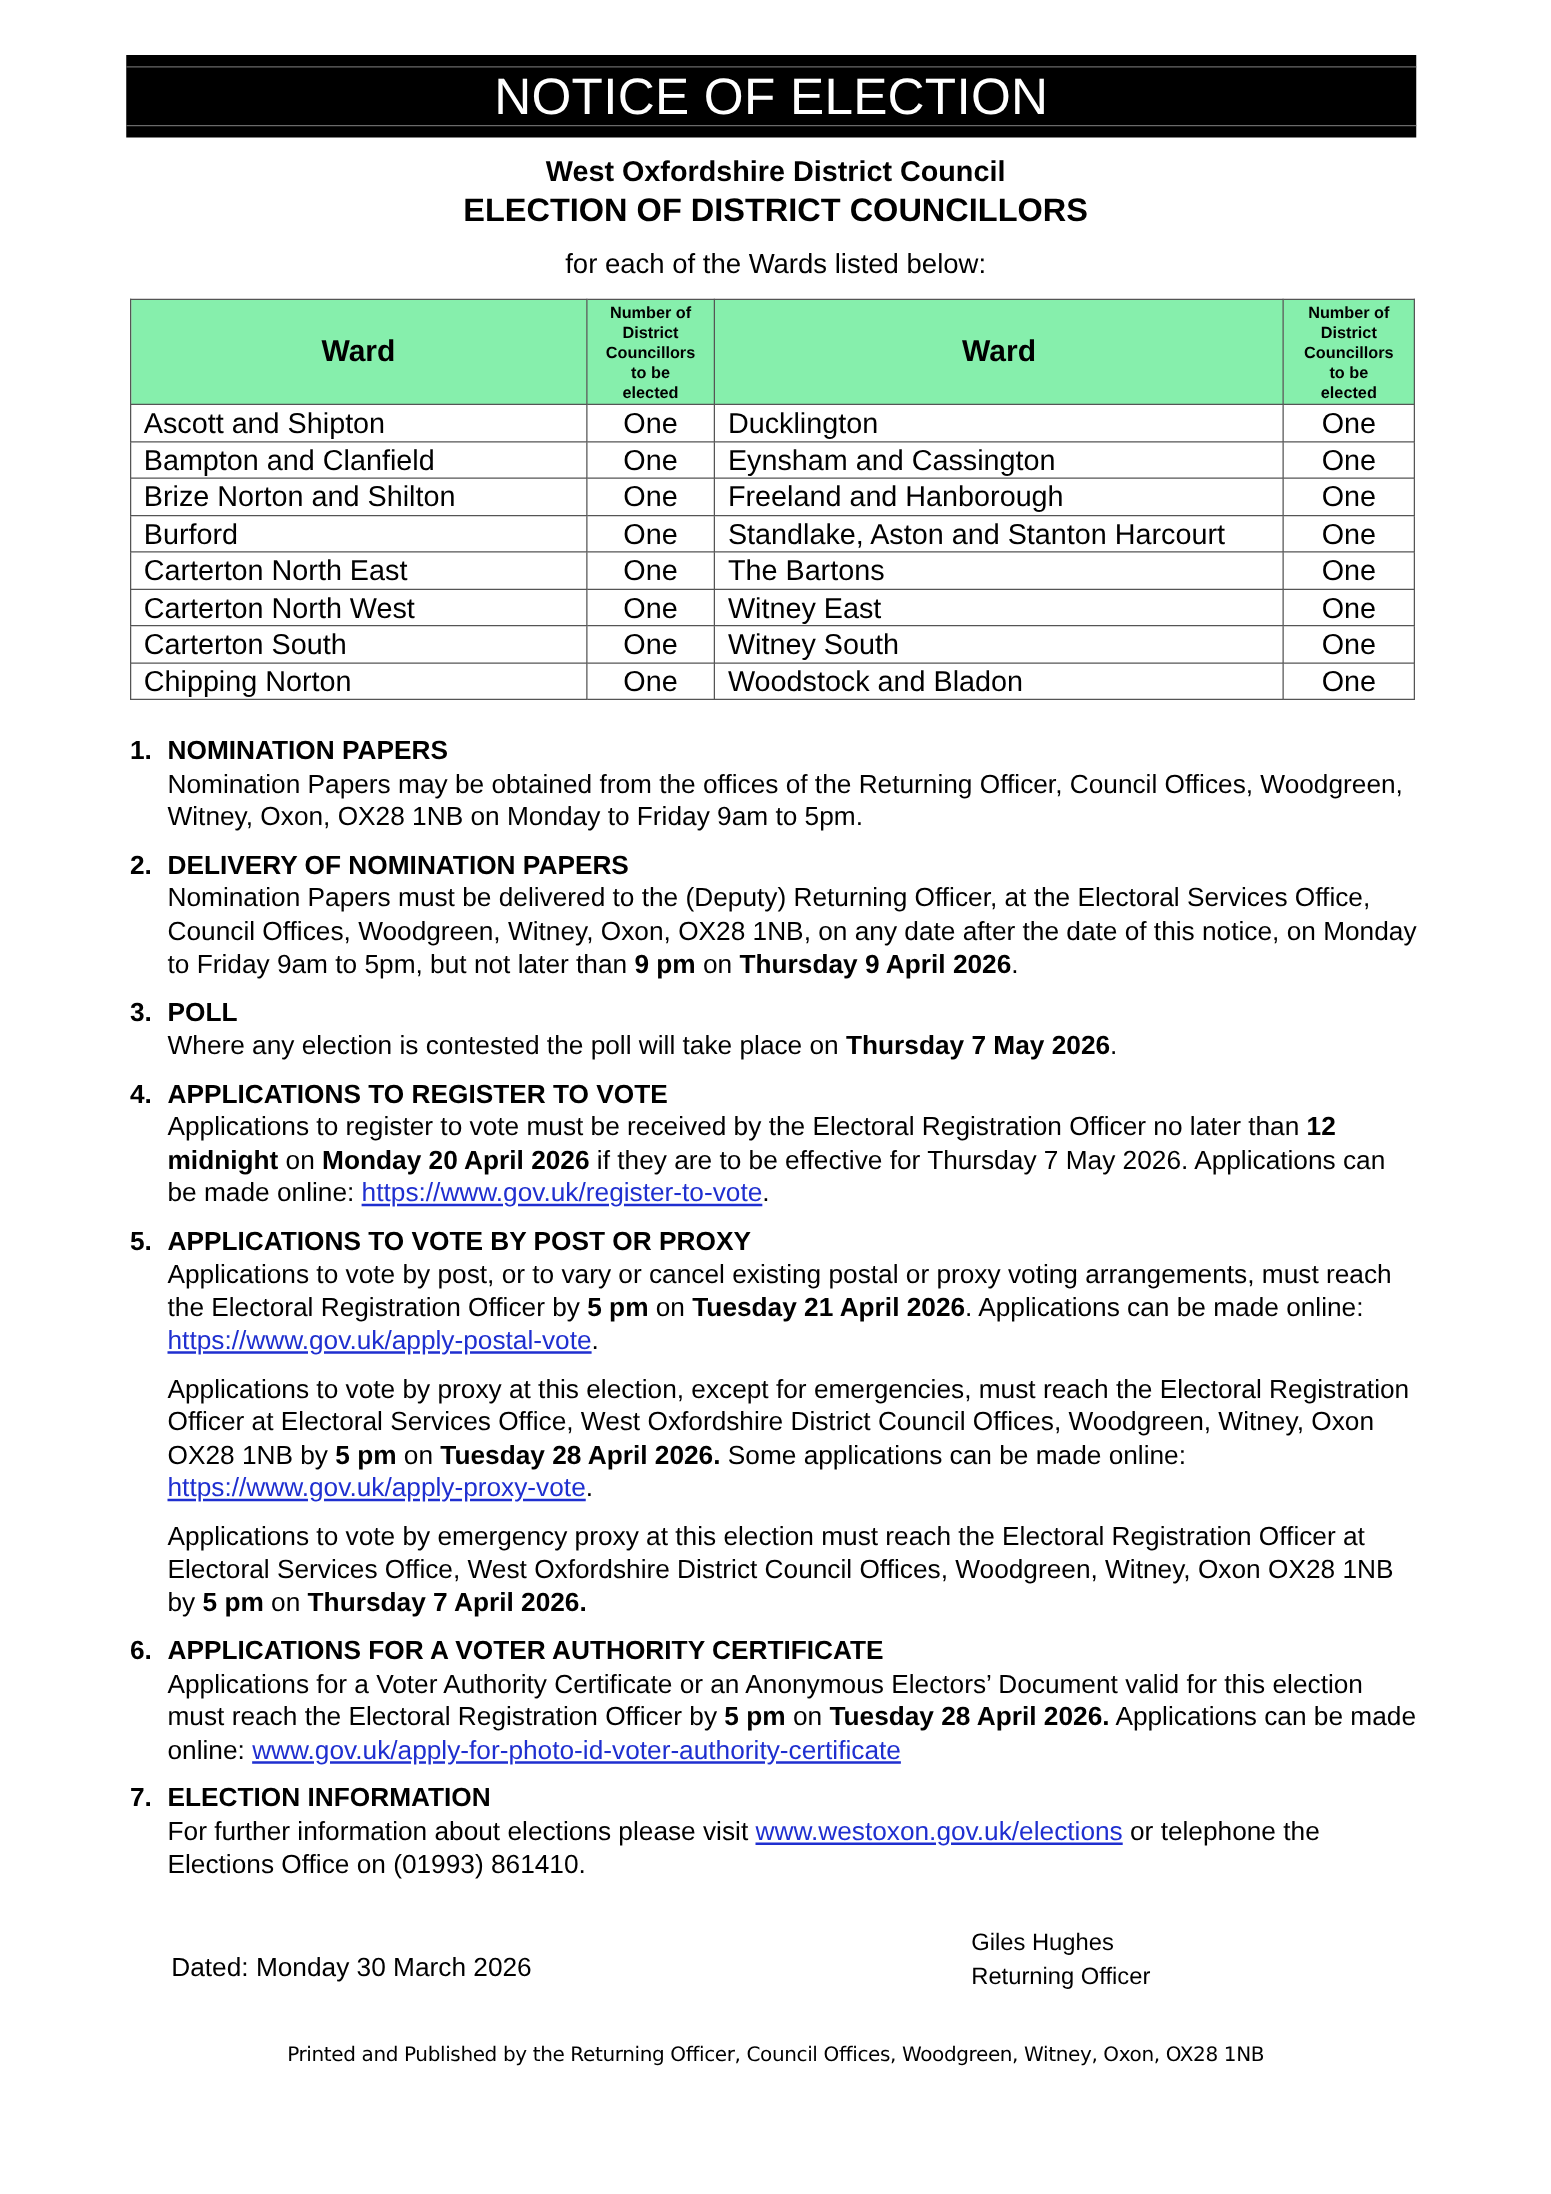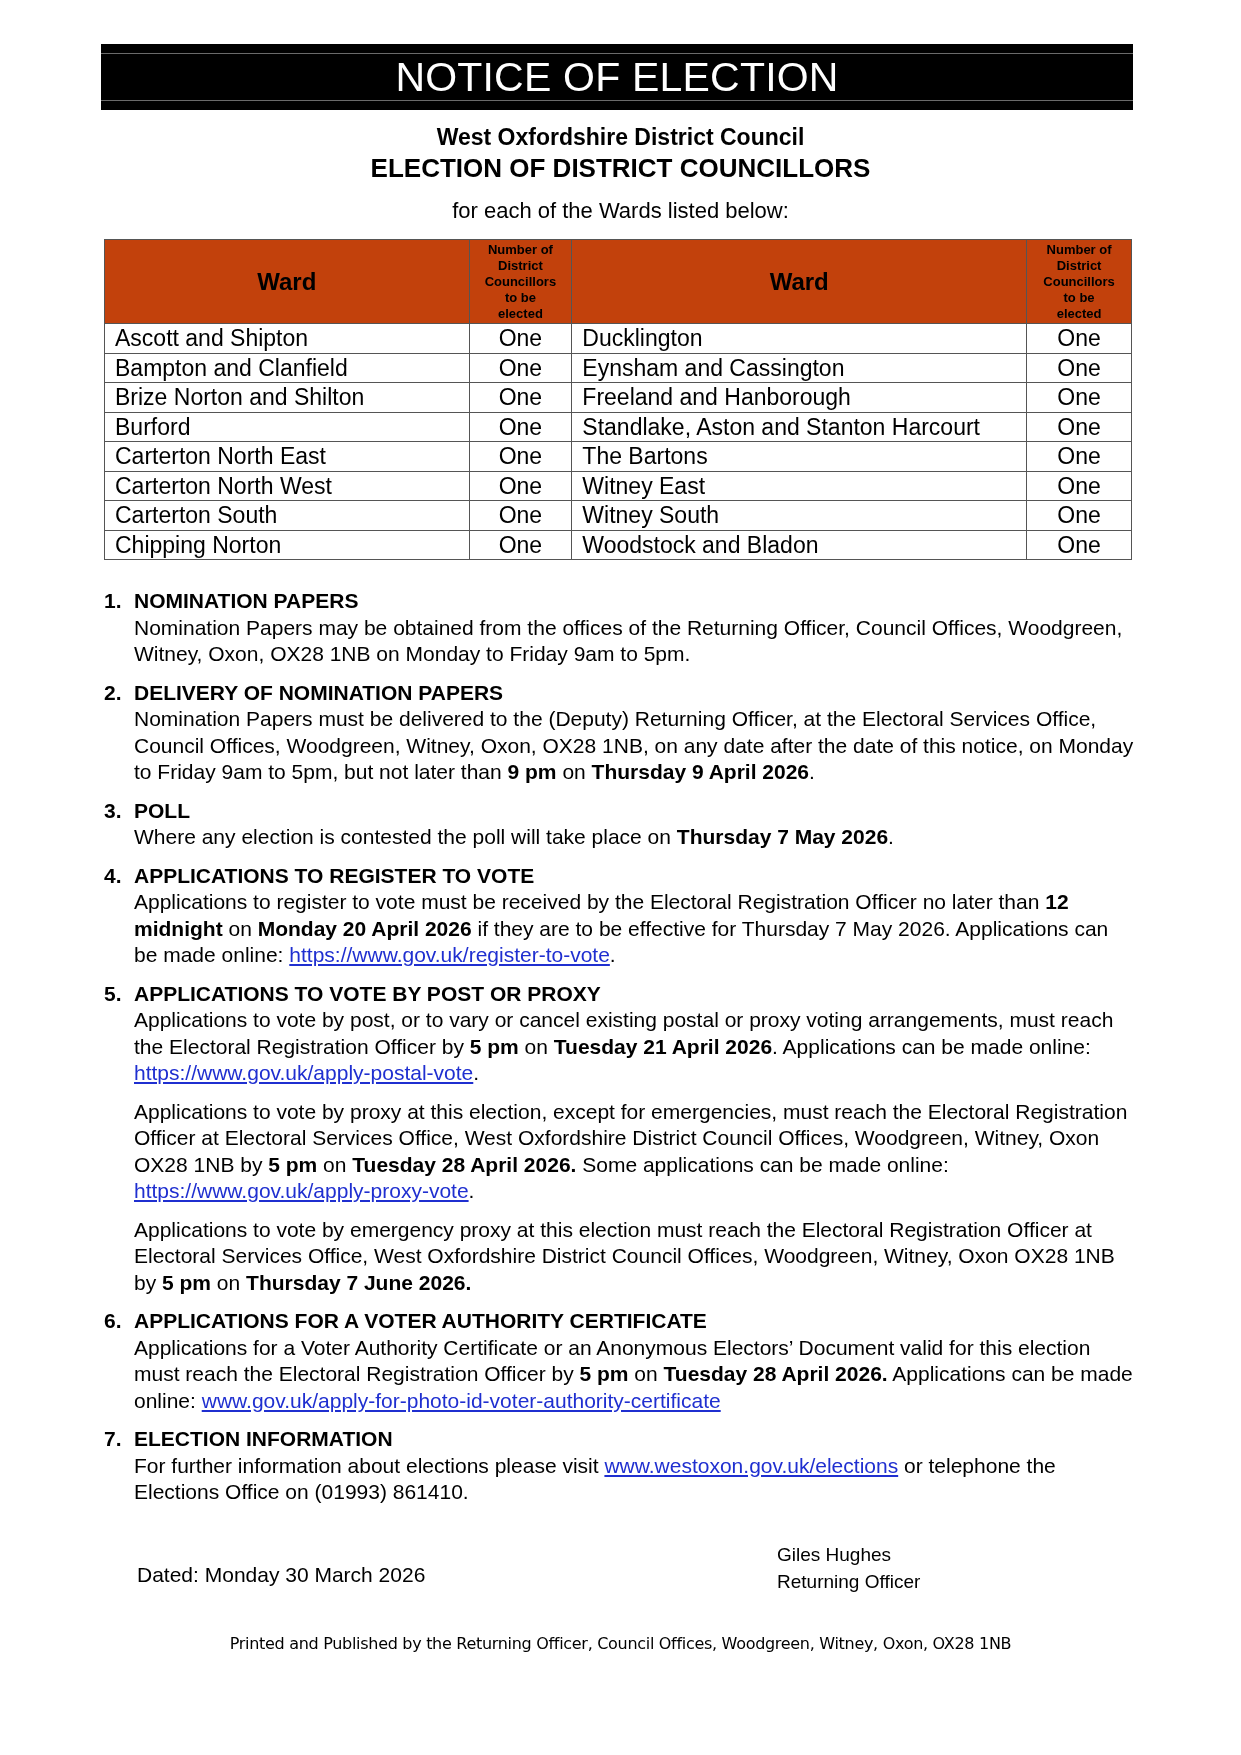--- a/index.html
+++ b/index.html
@@ -19,21 +19,21 @@
 
   .council { position: absolute; top: 124px; left: 0; width: 1241px; text-align: center; font-weight: bold; font-size: 23px; }
   .election-title { position: absolute; top: 153px; left: 0; width: 1241px; text-align: center; font-weight: bold; font-size: 26px; }
   .subtitle { position: absolute; top: 198px; left: 0; width: 1241px; text-align: center; font-size: 22px; }
 
   table.wards {
     position: absolute; left: 104px; top: 239px; width: 1028px;
     border-collapse: collapse; font-size: 23px;
   }
   table.wards th, table.wards td { border: 1.5px solid #555; padding: 0; }
-  table.wards th { background: #c2410c; font-weight: bold; height: 83px; }
+  table.wards th { background: #86efac; font-weight: bold; height: 83px; }
   table.wards th.ward-h { font-size: 24px; }
   table.wards th.num-h { font-size: 13px; line-height: 16px; width: 100px; }
   table.wards td { height: 28.5px; line-height: 28px; margin-left: 41px; }
   table.wards td.ward { padding-left: 10px; white-space: nowrap; }
   table.wards td.num { text-align: center; }
   col.c1 { width: 365px; } col.c2 { width: 103px; } col.c3 { width: 455px; } col.c4 { width: 105px; }
 
   .sections { position: absolute; left: 104px; top: 588px; width: 1030px; font-size: 21px; line-height: 26.5px; }
   .section { margin-bottom: 12px; position: relative; padding-left: 30px; }
   .sec-num { position: absolute; left: 0; top: 0; font-weight: bold; }
@@ -163,21 +163,21 @@
       <span class="sec-num">4.</span>
       <div class="sec-head">APPLICATIONS TO REGISTER TO VOTE</div>
       <p class="para"><span>Applications to register to vote must be received by the Electoral Registration Officer no later than </span><b>12 midnight</b><span> on </span><b>Monday 20 April 2026</b><span> if they are to be effective for Thursday 7 May 2026. Applications can be made online: </span><a class="link">https://www.gov.uk/register-to-vote</a><span>.</span></p>
     </div>
 
     <div class="section">
       <span class="sec-num">5.</span>
       <div class="sec-head">APPLICATIONS TO VOTE BY POST OR PROXY</div>
       <p class="para"><span>Applications to vote by post, or to vary or cancel existing postal or proxy voting arrangements, must reach the Electoral Registration Officer by </span><b>5 pm</b><span> on </span><b>Tuesday 21 April 2026</b><span>. Applications can be made online: </span><a class="link">https://www.gov.uk/apply-postal-vote</a><span>.</span></p>
       <p class="para"><span>Applications to vote by proxy at this election, except for emergencies, must reach the Electoral Registration Officer at Electoral Services Office, West Oxfordshire District Council Offices, Woodgreen, Witney, Oxon OX28 1NB by </span><b>5 pm</b><span> on </span><b>Tuesday 28 April 2026.</b><span> Some applications can be made online: </span><a class="link">https://www.gov.uk/apply-proxy-vote</a><span>.</span></p>
-      <p class="para"><span>Applications to vote by emergency proxy at this election must reach the Electoral Registration Officer at Electoral Services Office, West Oxfordshire District Council Offices, Woodgreen, Witney, Oxon OX28 1NB by </span><b>5 pm</b><span> on </span><b>Thursday 7 June 2026.</b></p>
+      <p class="para"><span>Applications to vote by emergency proxy at this election must reach the Electoral Registration Officer at Electoral Services Office, West Oxfordshire District Council Offices, Woodgreen, Witney, Oxon OX28 1NB by </span><b>5 pm</b><span> on </span><b>Thursday 7 April 2026.</b></p>
     </div>
 
     <div class="section">
       <span class="sec-num">6.</span>
       <div class="sec-head">APPLICATIONS FOR A VOTER AUTHORITY CERTIFICATE</div>
       <p class="para"><span>Applications for a Voter Authority Certificate or an Anonymous Electors’ Document valid for this election must reach the Electoral Registration Officer by </span><b>5 pm</b><span> on </span><b>Tuesday 28 April 2026.</b><span> Applications can be made online: </span><a class="link">www.gov.uk/apply-for-photo-id-voter-authority-certificate</a></p>
     </div>
 
     <div class="section">
       <span class="sec-num">7.</span>

